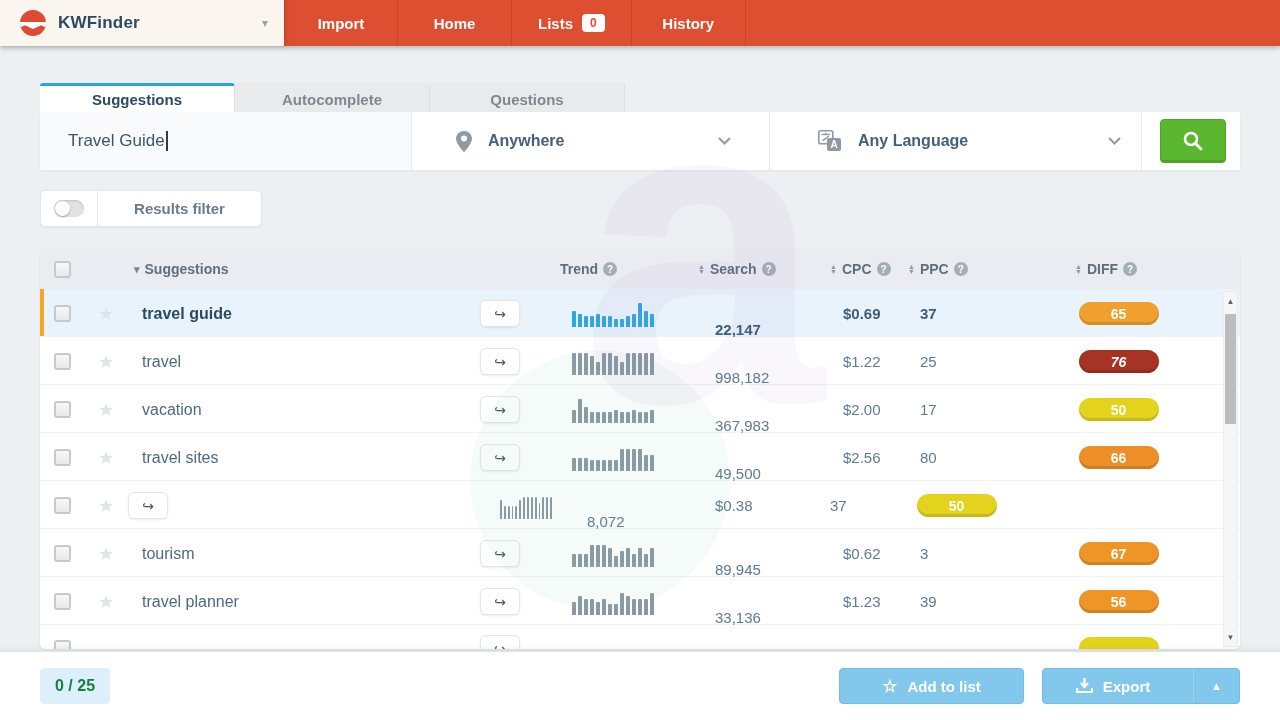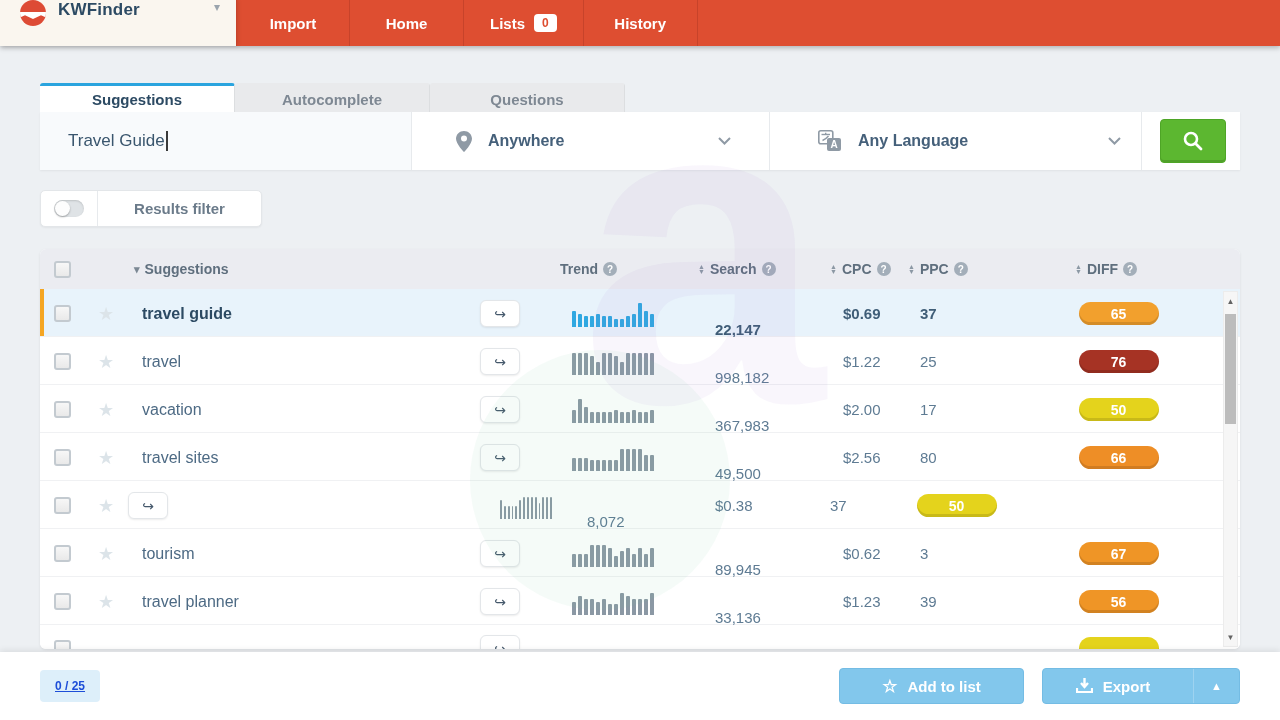--- a/index.html
+++ b/index.html
@@ -1,21 +1,21 @@
 <!DOCTYPE html>
 <html><head>
 <meta charset="utf-8">
 <style>
   * { margin:0; padding:0; box-sizing:border-box; }
   html,body { width:1280px; height:720px; overflow:hidden; }
   body { font-family:"Liberation Sans", sans-serif; background:#edf0f3; position:relative; }
 
   
   .topnav { height:46px; display:flex; background:#de4e31; box-shadow:0 2px 5px rgba(0,0,0,0.25); position:relative; z-index:10; }
-  .brand-area { width:236px; background:#faf6ef; display:flex; padding:0 16px 0 20px; box-shadow:2px 0 4px rgba(0,0,0,0.12); }
+  .brand-area { width:284px; background:#faf6ef; display:flex; align-items:center; padding:0 16px 0 20px; box-shadow:2px 0 4px rgba(0,0,0,0.12); }
   .brand-logo { width:26px; height:26px; border-radius:50%; background:#dd4b35; position:relative; overflow:hidden; flex:0 0 auto; }
   .brand-logo:after { content:""; position:absolute; left:-3px; right:-3px; top:12px; height:7px; background:#fff;
       clip-path:polygon(0 0, 25% 55%, 50% 0, 75% 55%, 100% 0, 100% 100%, 0 100%); transform:scaleY(-1); }
   .brand-name { font-size:17px; font-weight:bold; color:#2c4a63; margin-left:12px; letter-spacing:.2px; }
   .brand-caret { margin-left:auto; color:#9aa4ad; font-size:12px; }
   .nav-items { display:flex; }
   .nav-item { min-width:114px; padding:0 26px; display:flex; align-items:center; justify-content:center; gap:9px;
       color:#fff; font-weight:bold; font-size:15px; border-right:1px solid #c7432a; cursor:pointer; }
   .nav-item:first-child { border-left:1px solid #c7432a; }
   .nav-badge { background:#fff; color:#de4e31; font-size:12px; font-weight:bold; border-radius:4px; padding:2px 8px; }
@@ -90,21 +90,21 @@
 
   
   .scrollbar { position:absolute; right:2px; top:42px; bottom:2px; width:15px; background:#f6f6f6; border:1px solid #ececec; }
   .sb-arrow { position:absolute; left:0; right:0; height:14px; display:flex; align-items:center; justify-content:center; font-size:8px; color:#636363; cursor:pointer; }
   .sb-up { top:2px; } .sb-down { bottom:2px; }
   .sb-thumb { position:absolute; left:1px; right:1px; top:22px; height:110px; background:#bcbcbc; cursor:grab; }
 
   
   .footer { position:absolute; left:0; right:0; bottom:0; height:68px; background:#fff; box-shadow:0 -2px 6px rgba(0,0,0,0.08);
       display:flex; align-items:center; padding:0 40px; z-index:8; }
-  .counter { background:#ddeffa; color:#1d4ed8; font-weight:bold; font-size:12px; border-radius:4px; padding:9px 15px;text-decoration:underline; }
+  .counter { background:#ddeffa; color:#15803d; font-weight:bold; font-size:16px; border-radius:4px; padding:9px 15px; }
   .footer-actions { margin-left:auto; display:flex; gap:18px; }
   .blue-btn { background:#82c7ec; border:1px solid #74bce4; color:#fff; font-weight:bold; font-size:15px; height:36px;
       border-radius:4px; display:flex; align-items:center; justify-content:center; gap:10px; cursor:pointer; }
   .add-btn { width:185px; }
   .export-btn { width:198px; padding:0; }
   .export-main { flex:1; display:flex; align-items:center; justify-content:center; gap:10px; height:100%; }
   .export-caret { width:46px; height:100%; border-left:1px solid #9ed3f0; display:flex; align-items:center; justify-content:center; font-size:11px; cursor:pointer; }
   .icon-star-outline { font-size:17px; }
 </style>
 </head>
@@ -309,21 +309,21 @@
             <div class="bar" style="height: 21.6px; background: rgb(139, 152, 164);"></div>
             <div class="bar" style="height: 21.6px; background: rgb(139, 152, 164);"></div>
             <div class="bar" style="height: 21.6px; background: rgb(139, 152, 164);"></div>
             <div class="bar" style="height: 21.6px; background: rgb(139, 152, 164);"></div>
             <div class="bar" style="height: 21.6px; background: rgb(139, 152, 164);"></div>
           </div>
     <div class="num c-search">998,182</div>
     <div class="num c-cpc">$1.22</div>
     <div class="num c-ppc">25</div>
     <div class="diff-cell">
-            <div class="diff-badge" style="background: rgb(166, 51, 36);">76</div>
+            <div class="diff-badge" style="background: rgb(166, 51, 36); font-style: italic;">76</div>
           </div>
     <div></div>
   </div>
 
   <div class="grid-row trow">
     <div style="display:flex;justify-content:center;">
             <div class="checkbox"></div>
           </div>
     <div class="star">★</div>
     <div class="kw-cell">vacation</div>

